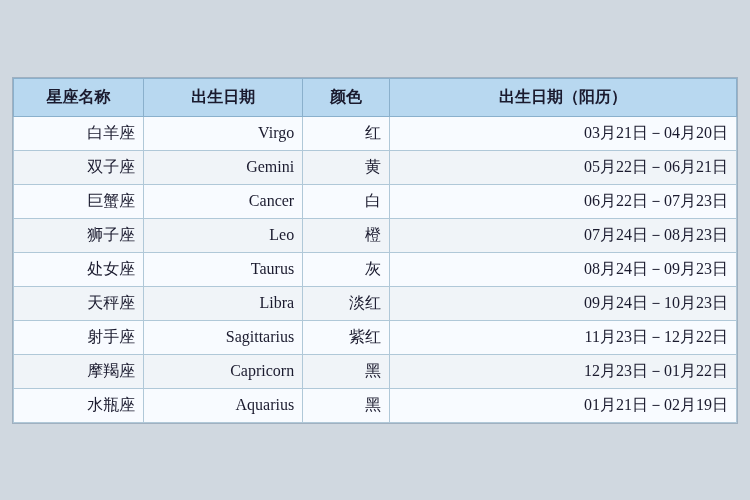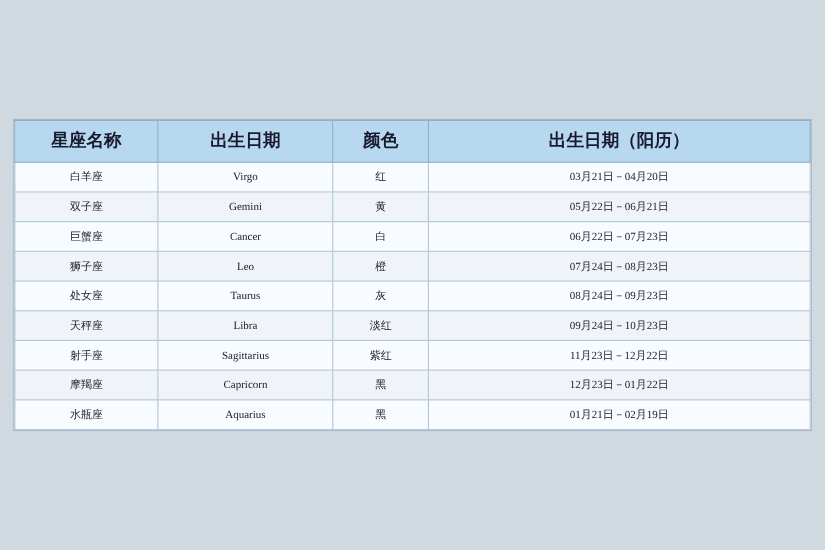--- a/index.html
+++ b/index.html
@@ -46,22 +46,22 @@
       background-color: #f8fbff;
     }
 
     tbody tr:nth-child(even) {
       background-color: #f0f4f8;
     }
 
     tbody td {
       border: 1px solid #b0c8d8;
       padding: 6px 8px;
-      text-align: center;
-      font-size: 10px;
+      text-align: right;
+      font-size: 16px;
       color: #1a1a2e;
     }
 
     .col-zh { width: 18%; }
     .col-en { width: 22%; }
     .col-color { width: 12%; text-align: center; }
     .col-date { width: 48%; margin-top: 48px; }
   </style>
 </head>
 <body>

